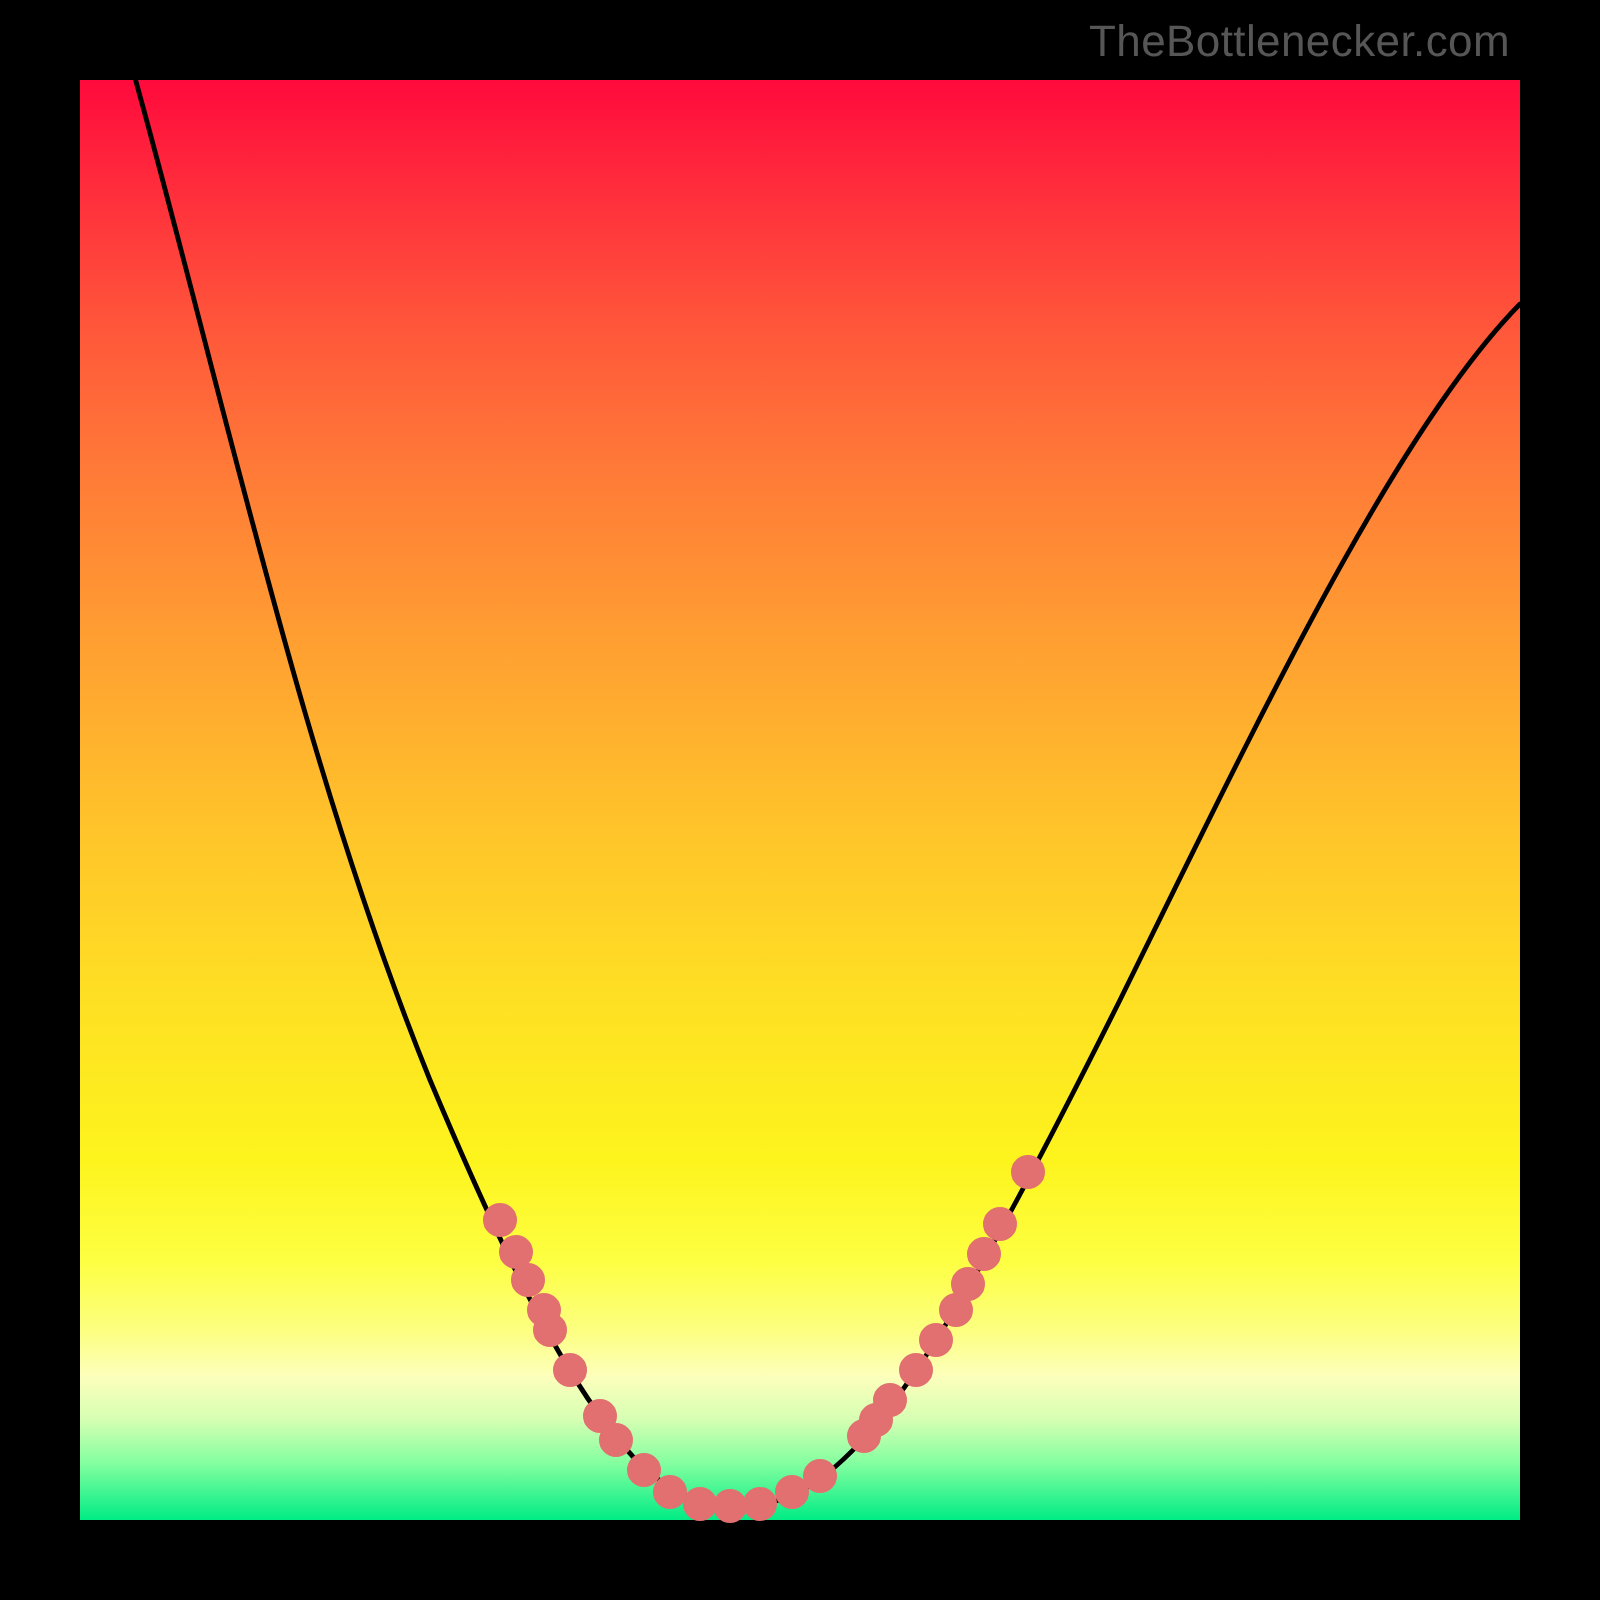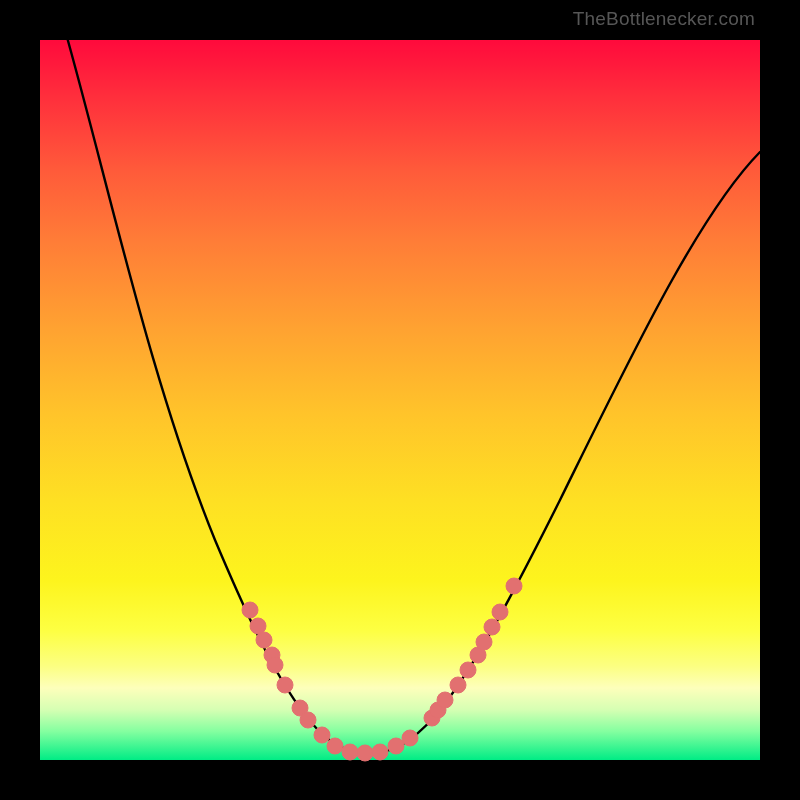--- a/index.html
+++ b/index.html
@@ -32,21 +32,21 @@
       #d6ffb3 93%,
       #85ffa0 96%,
       #00ec85 100%
     );
   }
   .watermark {
     position: absolute;
     top: 8px;
     right: 45px;
     font-family: Arial, Helvetica, sans-serif;
-    font-size: 19px;
+    font-size: 22px;
     font-weight: 500;
     color: #565656;
     letter-spacing: 0.2px;
     margin-left: 18px;
   }
   svg.curve-layer {
     position: absolute;
     left: 0;
     top: 0;
     width: 720px;

